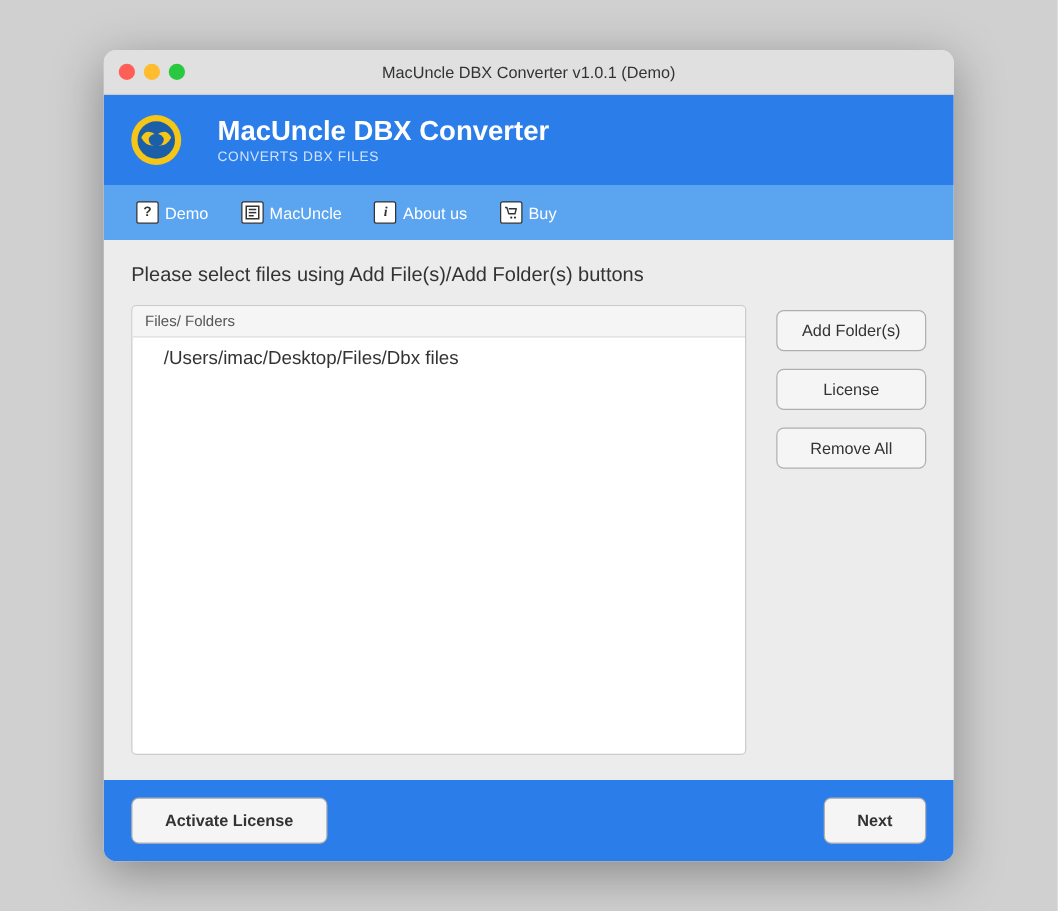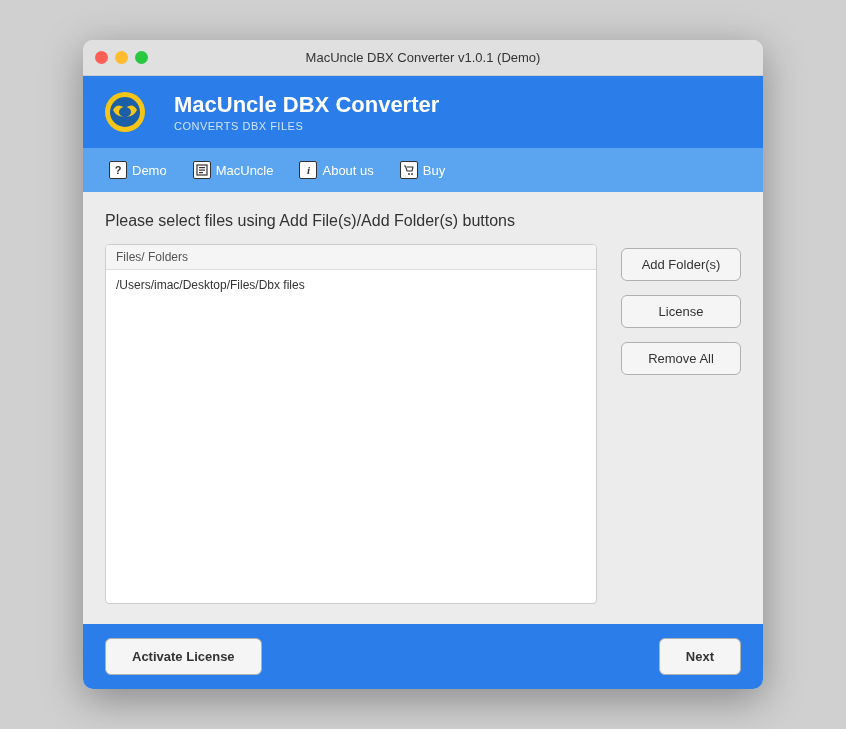--- a/index.html
+++ b/index.html
@@ -143,22 +143,22 @@
       min-height: 360px;
     }
     .files-panel-header {
       background: #f5f5f5;
       border-bottom: 1px solid #ddd;
       padding: 5px 10px;
       font-size: 12px;
       color: #555;
     }
     .files-panel-body {
-      padding: 8px 10px;
-      font-size: 12px;
+      padding: 8px 25px;
+      font-size: 15px;
       color: #333;
     }
 
     .buttons-panel {
       display: flex;
       flex-direction: column;
       gap: 14px;
       width: 120px;
       padding-top: 4px;
     }

